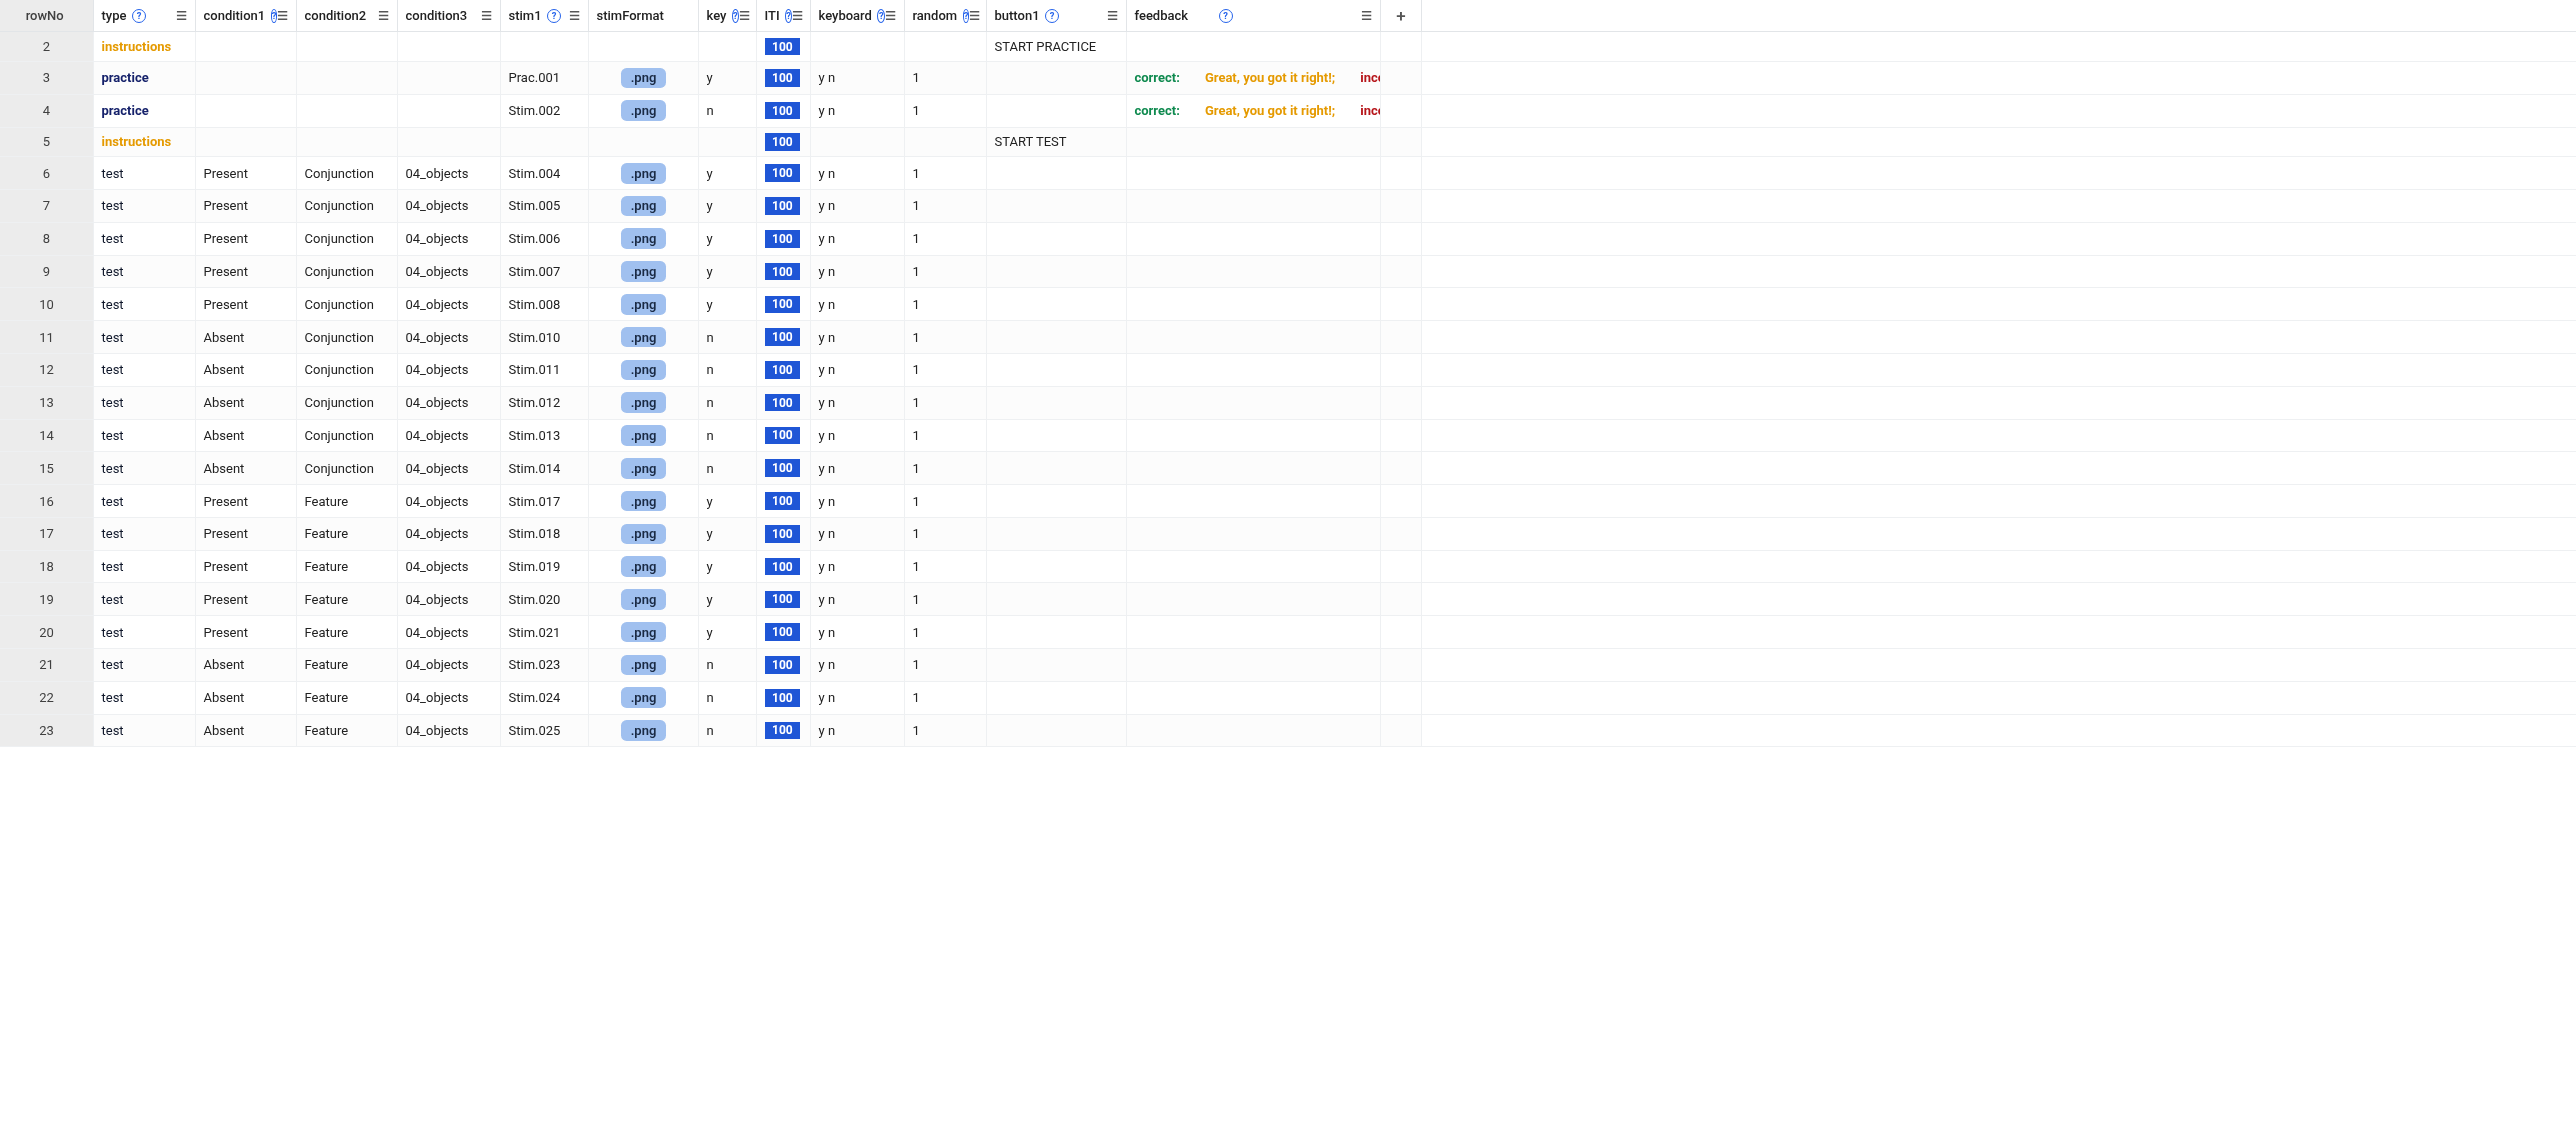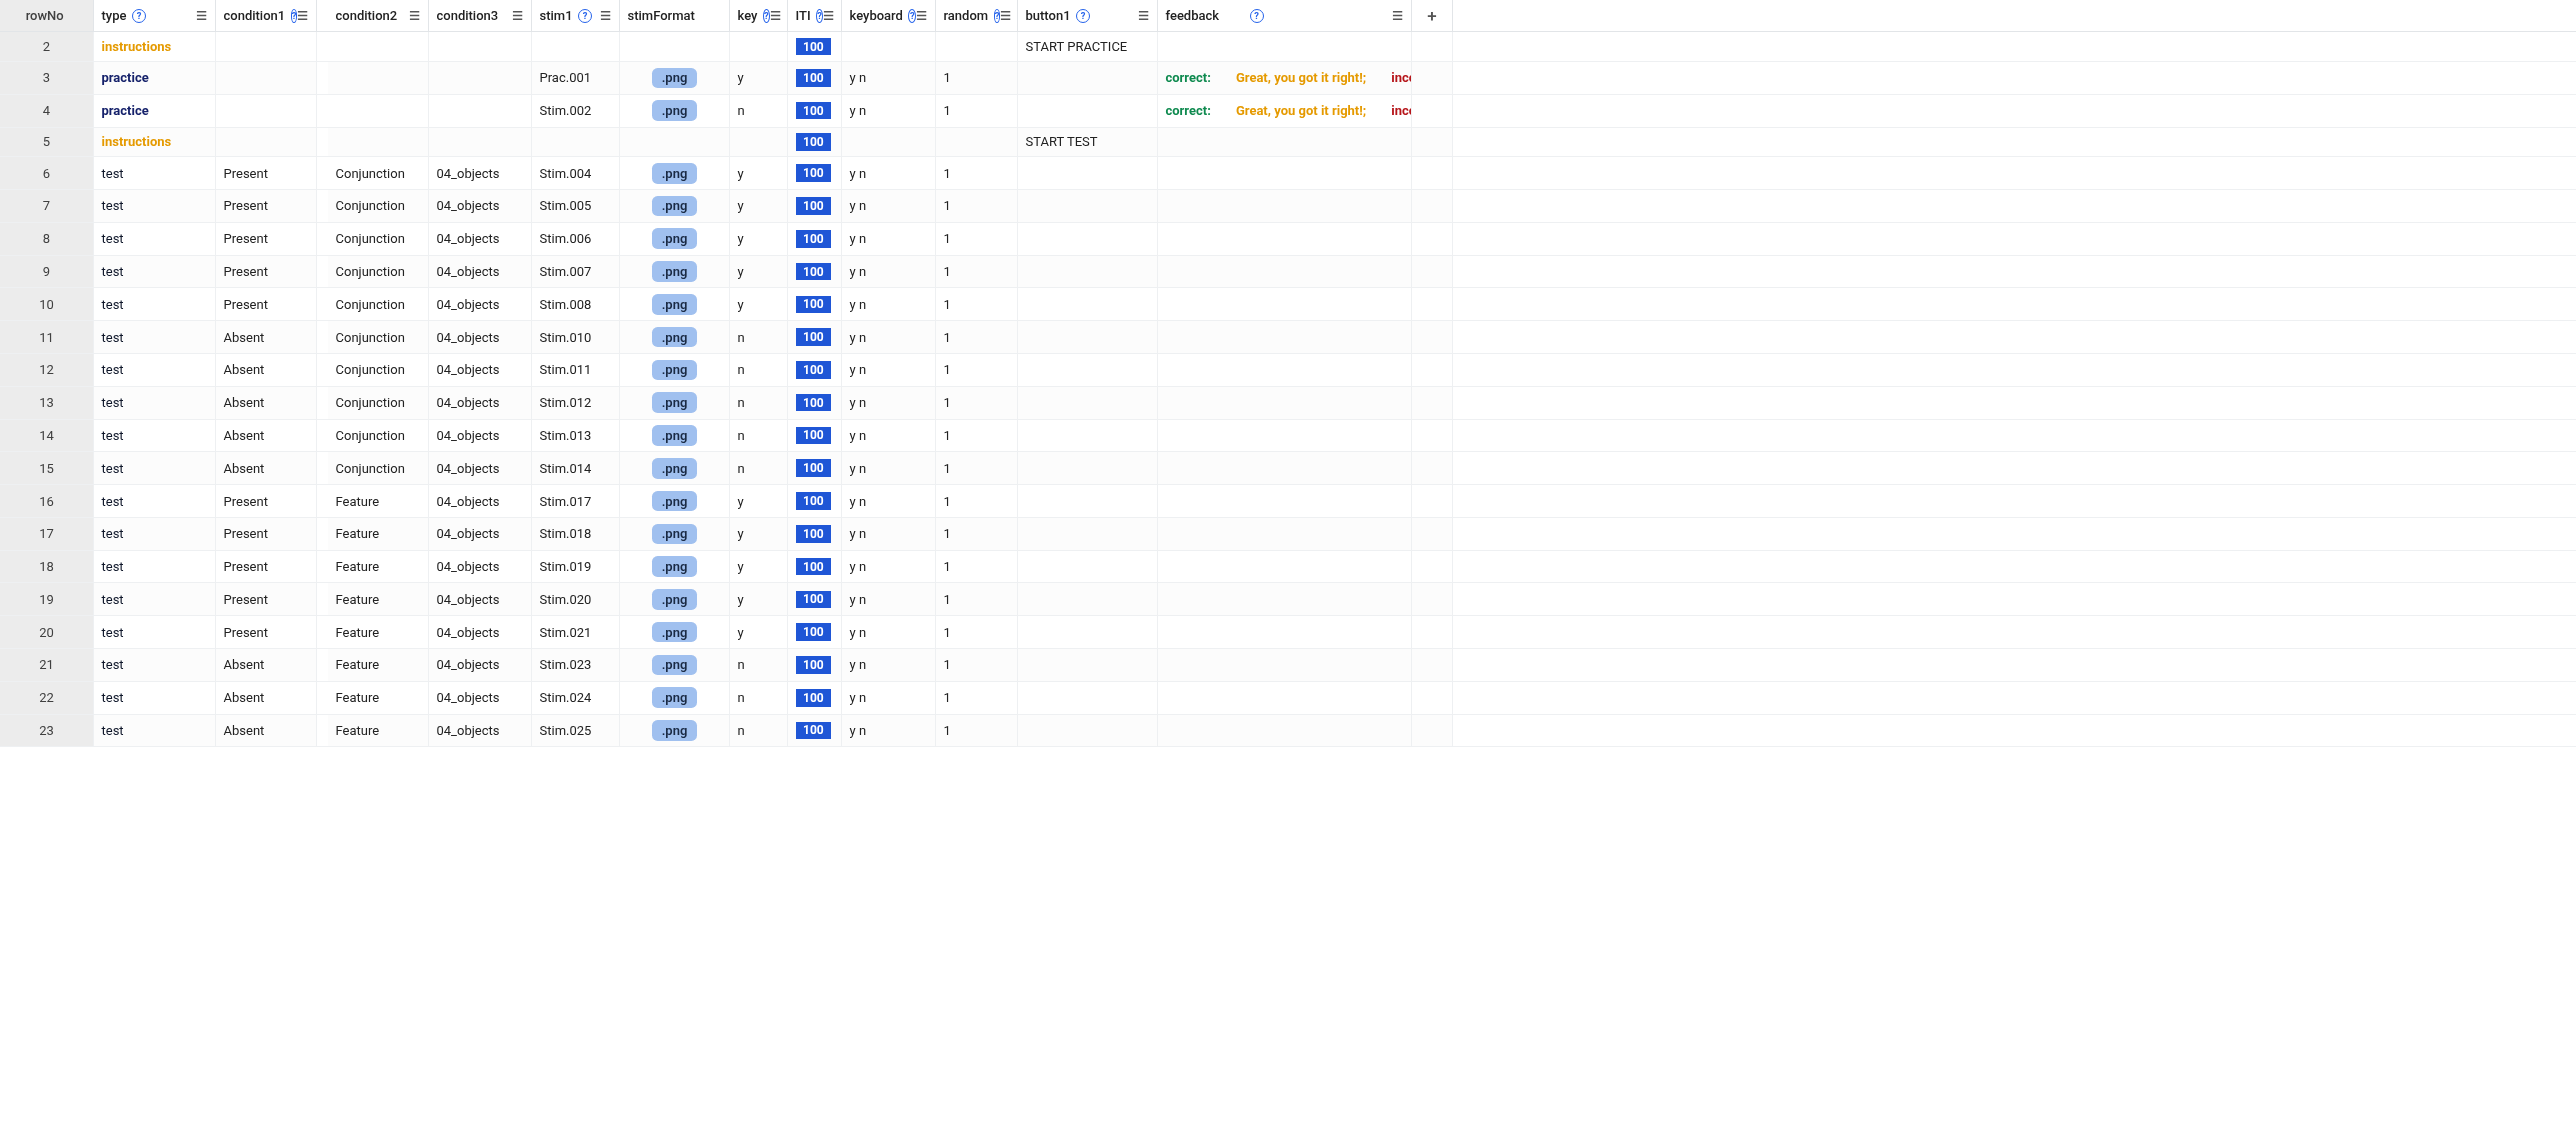--- a/index.html
+++ b/index.html
@@ -38,23 +38,23 @@
     align-items: center;
     padding: 5.6px 7.5px;
     border-right: 0.9px solid #eef0f2;
     overflow: hidden;
     white-space: nowrap;
   }
   .row.header .cell { border-right: 0.9px solid #e2e5e8; }
 
   
   .col-rowno    { width: 94px; justify-content: center; text-align: center; color:#404040;}
-  .col-type     { width: 122px; }
+  .col-type     { width: 102px; }
   .col-cond1    { width: 101px; }
-  .col-cond2    { width: 101px; margin-left: 11px; }
+  .col-cond2    { width: 101px; }
   .col-cond3    { width: 103px; }
   .col-stim1    { width: 88px; }
   .col-stimfmt  { width: 110px; justify-content: center; gap: 45px;}
   .col-key      { width: 58px; }
   .col-iti      { width: 54px; }
   .col-keyboard { width: 94px; }
   .col-random   { width: 82px; }
   .col-button1  { width: 140px; }
   .col-feedback { width: 254px; gap: 25px; }
   .col-add      { width: 41px; justify-content: center; font-size:17px; color:#555;}

